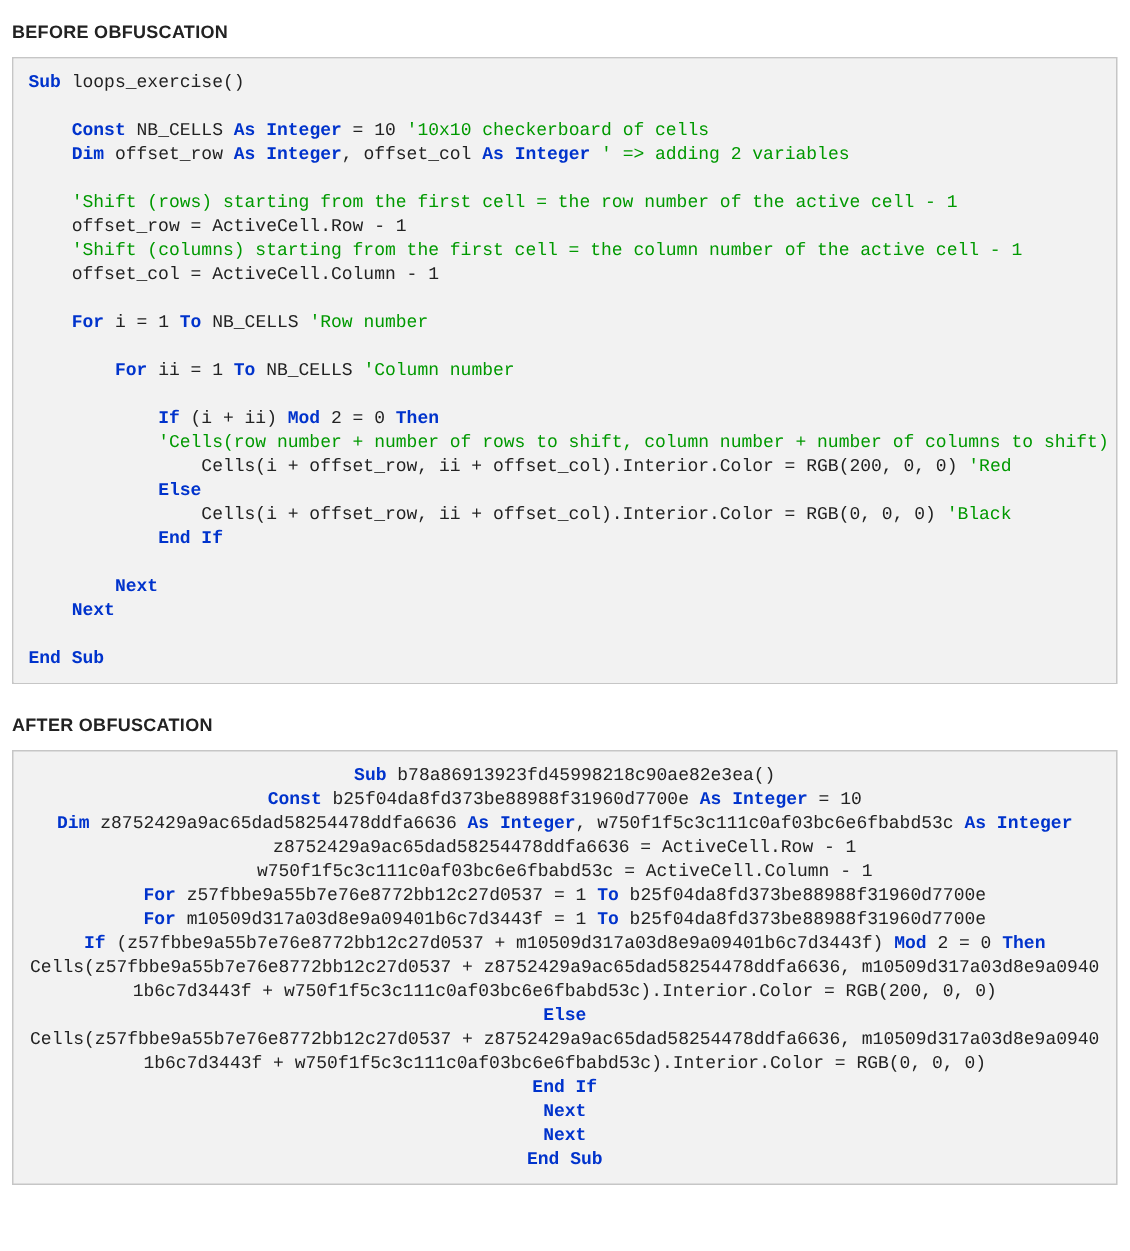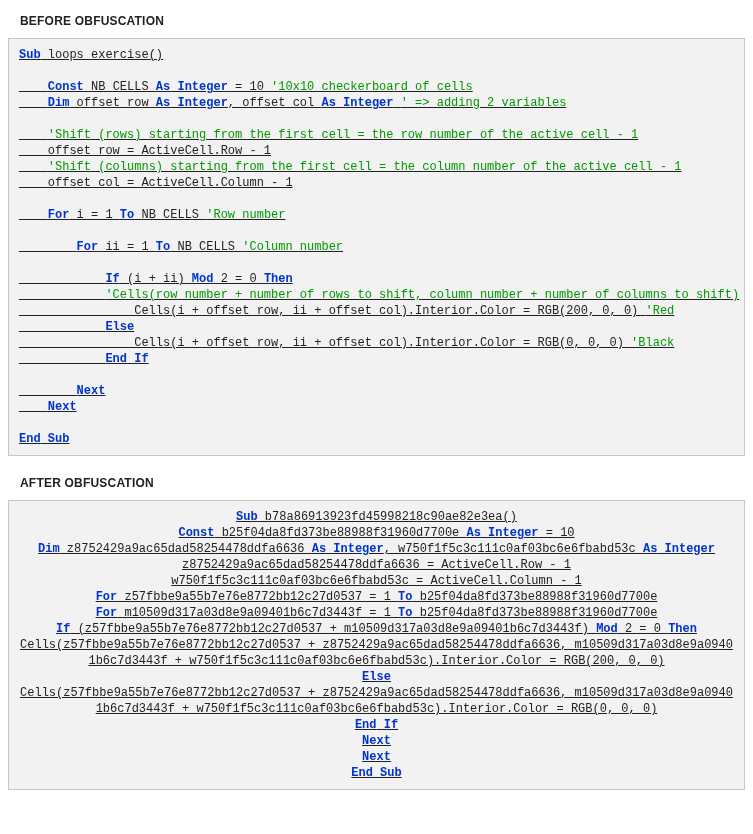--- a/index.html
+++ b/index.html
@@ -7,34 +7,33 @@
     font-family: Verdana, Geneva, sans-serif;
     font-size: 11px;
     color: #222;
     background: #fff;
     padding: 8px;
     width: 753px;
   }
   h2 {
     font-size: 12px;
     font-weight: bold;
-    margin: 6px 0 10px 12px;
+    margin: 6px 0 10px 0;
     letter-spacing: 0.2px;
   }
   .code-block {
     border: 1px solid #c6c6c6;
     background: #f2f2f2;
     padding: 8px 10px;
     margin-bottom: 20px;
     font-family: "Courier New", monospace;
     font-size: 12px;
     line-height: 16px;
     white-space: pre;
     overflow-x: auto;
-    text-decoration: underline;
   }
   .kw   { color: #0033cc; font-weight: bold; }
   .cmt  { color: #009900; }
 </style>
 </head>
 <body>
 
 <h2>BEFORE OBFUSCATION</h2>
 
 <div class="code-block"><span class="kw">Sub</span><span> loops_exercise()</span>

